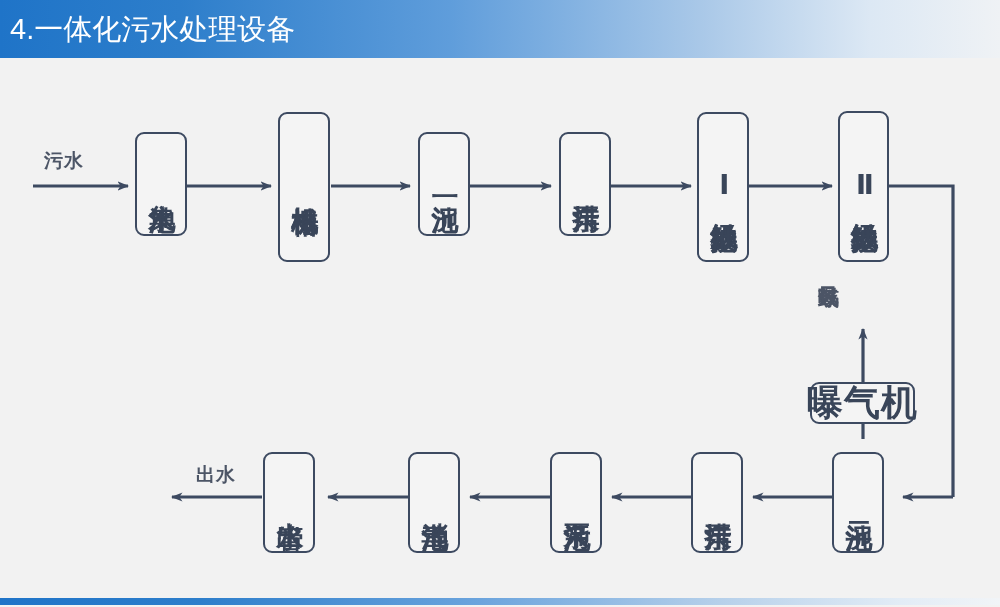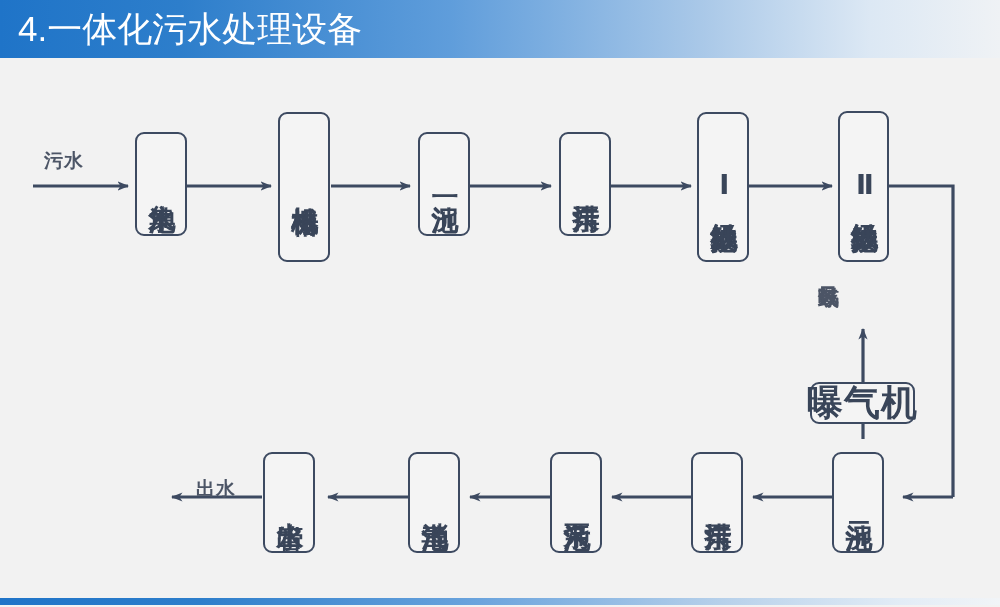--- a/index.html
+++ b/index.html
@@ -24,23 +24,23 @@
   .header-bar {
     position: absolute;
     left: 0;
     top: 0;
     width: 1000px;
     height: 58px;
     background: linear-gradient(to right, #1f74c8 0%, #2d7ecb 18%, #5f9ddb 45%, #a9c8e8 70%, #dce8f4 87%, #eff2f5 100%);
   }
   .header-title {
     position: absolute;
-    left: 18px;
+    left: 10px;
     top: 3px;
-    font-size: 35px;
+    font-size: 29px;
     line-height: 52px;
     color: #ffffff;
     font-weight: 400;
     letter-spacing: 0px;
     white-space: nowrap;
   }
   .footer-bar {
     position: absolute;
     left: 0;
     top: 598px;
@@ -163,21 +163,21 @@
         <line x1="552" y1="439" x2="470" y2="439" marker-end="url(#arrowL)"></line>
 
         <line x1="410" y1="439" x2="328" y2="439" marker-end="url(#arrowL)"></line>
 
         <line x1="262" y1="439" x2="172" y2="439" marker-end="url(#arrowL)"></line>
       </g>
     </svg>
 
     <div class="flow-label" style="left:44px; top:90px;">污水</div>
 
-    <div class="flow-label" style="left:196px; top:418px;">出水</div>
+    <div class="flow-label" style="left:196px; top:404px;">出水</div>
 
     <div class="flow-label-v" style="left:818px; top:212px;">鼓风曝气</div>
 
     <div class="node" style="left:135px; top:74px; width:52px; height:104px;">
       <span class="node-label-v">集水池</span>
     </div>
 
     <div class="node" style="left:278px; top:54px; width:52px; height:150px;">
       <span class="node-label-v">机械栅格</span>
     </div>

